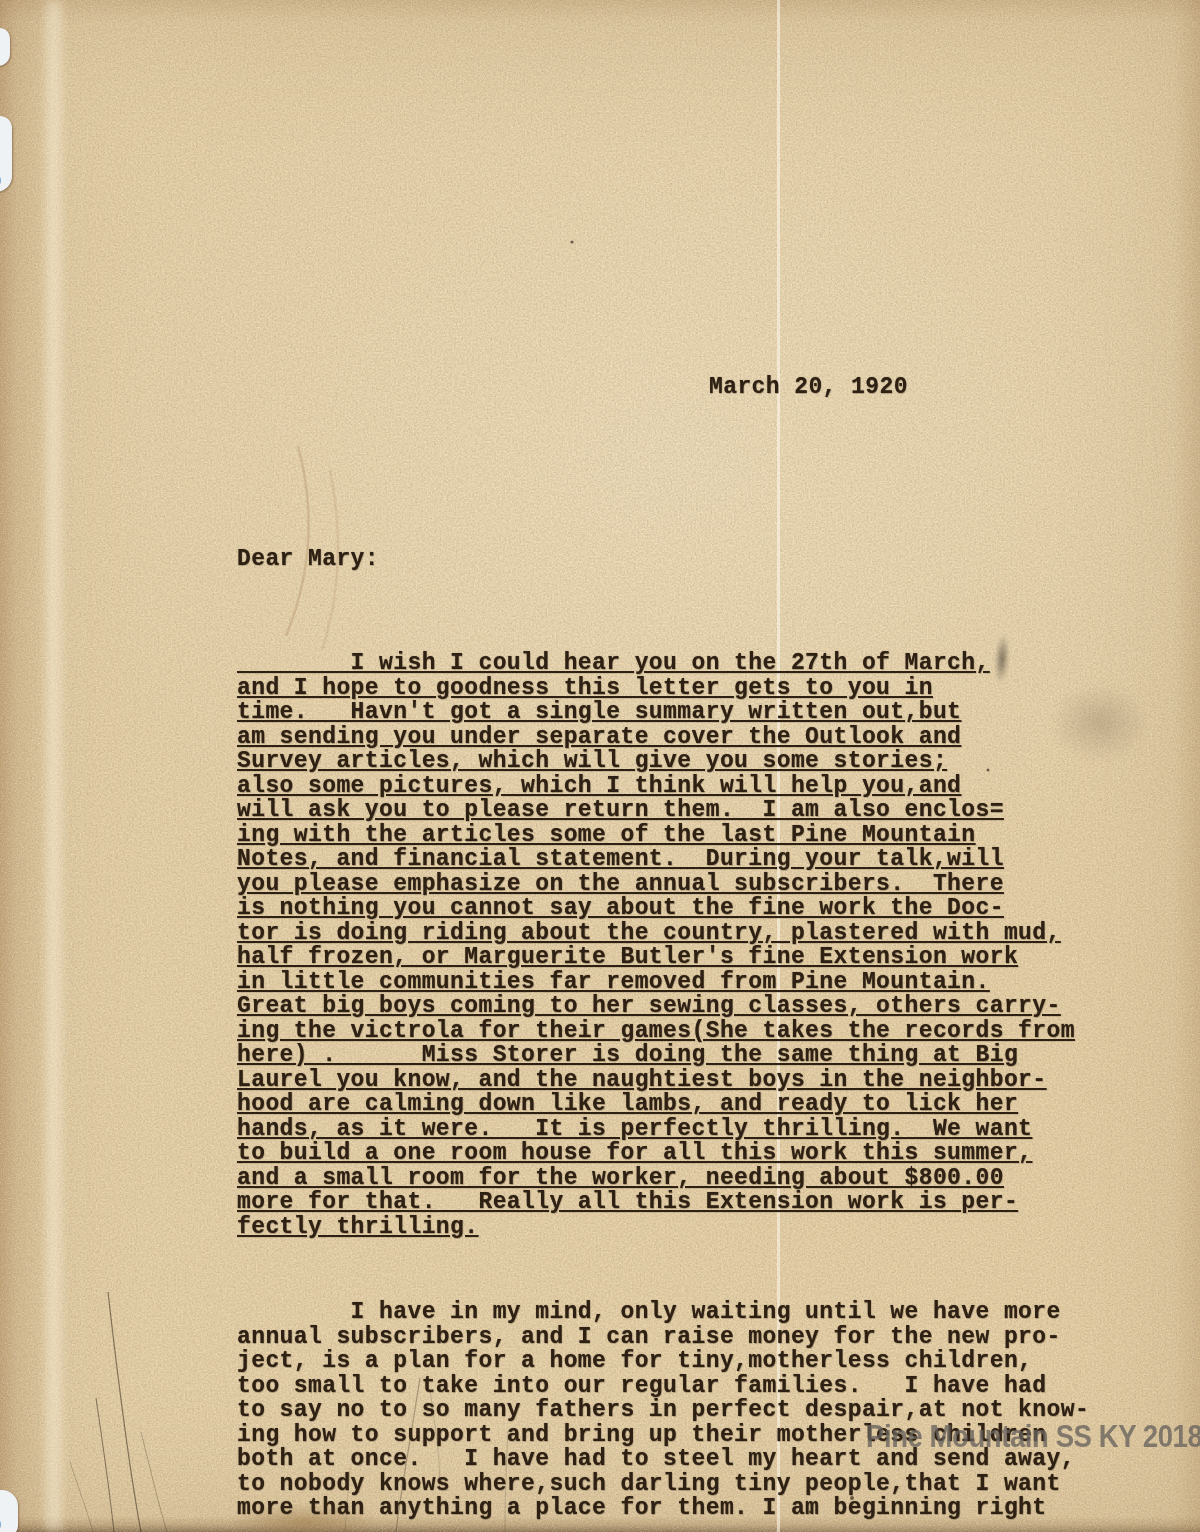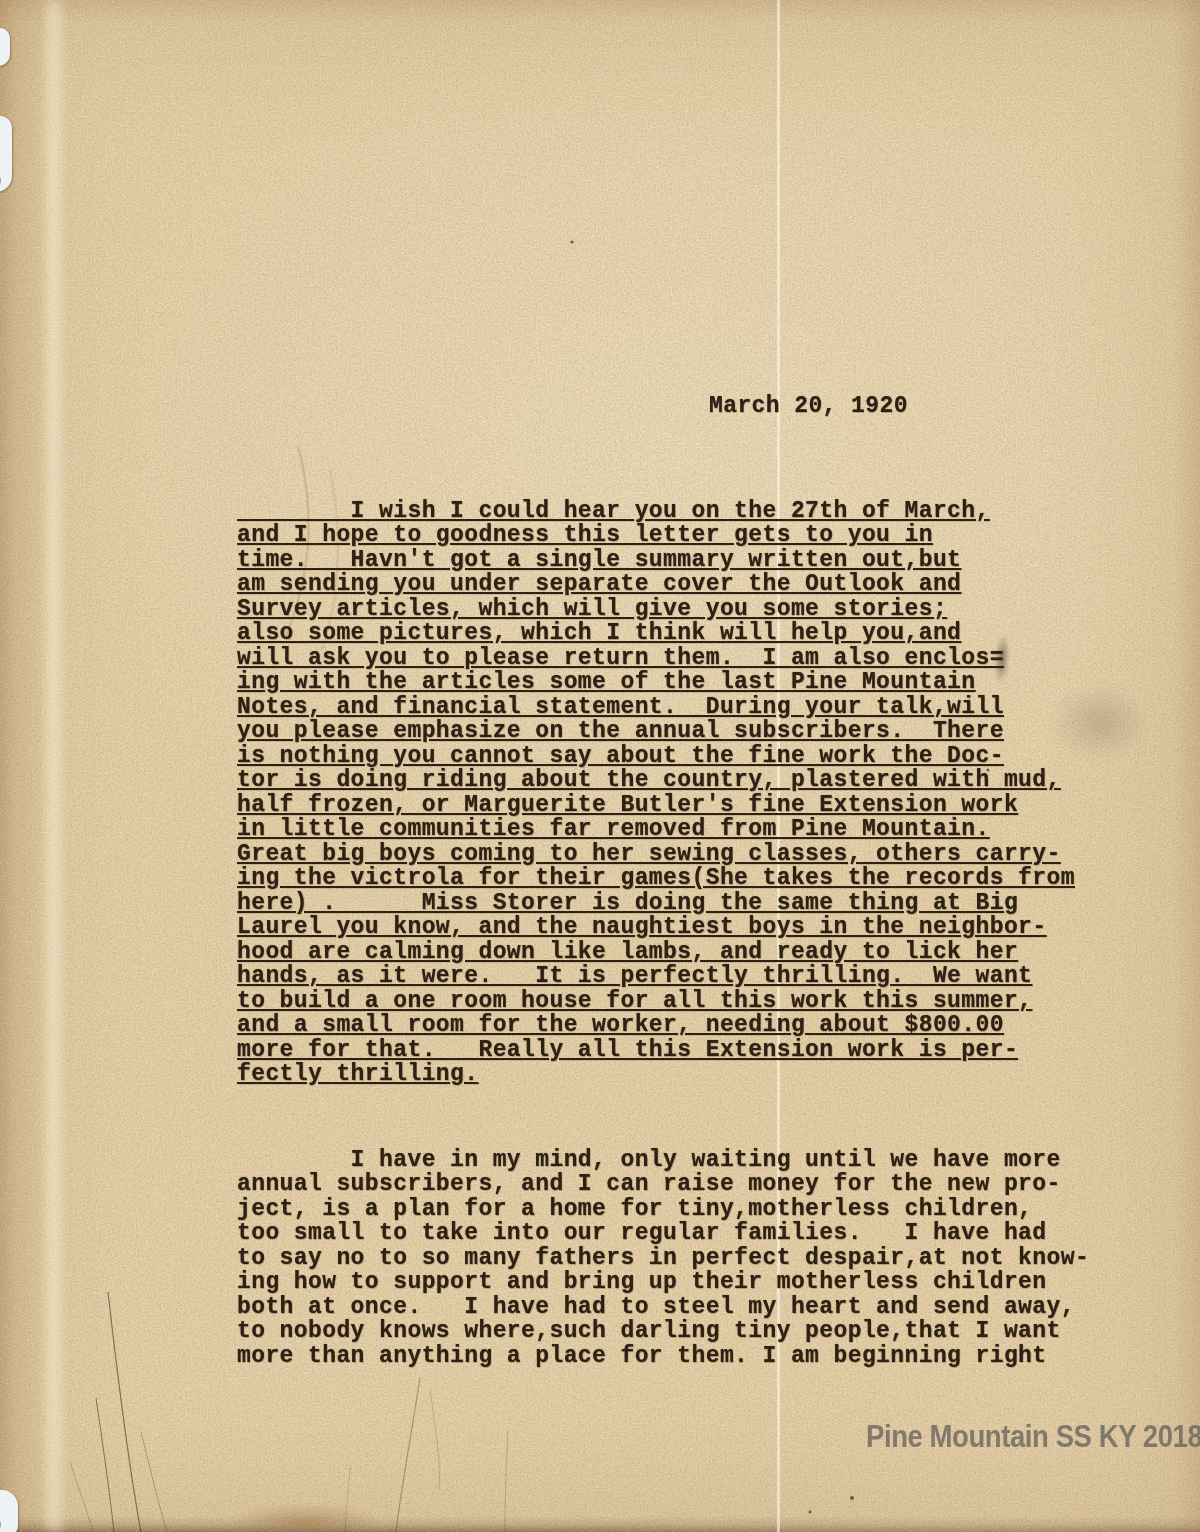--- a/index.html
+++ b/index.html
@@ -51,21 +51,21 @@
     background:radial-gradient(ellipse 50% 50% at 50% 60%, rgba(132,92,40,0.38), rgba(132,92,40,0) 72%);
     filter:blur(2px);pointer-events:none;
   }
   .letter{
     position:absolute;left:237px;top:326px;width:880px;
     font-family:"Liberation Mono","DejaVu Sans Mono",monospace;
     font-size:23px;line-height:24.5px;font-weight:bold;
     color:#2e2013;letter-spacing:0.4px;white-space:pre;
     text-shadow:0 0 1px rgba(46,32,19,0.55), 0.6px 0.6px 0 rgba(46,32,19,0.22);
   }
-  .date-line{margin-left:472px;margin-top:19px;}
+  .date-line{margin-left:472px;}
   .salutation{margin-top:98px;}
   .para1{margin-top:31px;text-decoration:underline;}
   .para2{margin-top:12px;}
   .watermark{
     position:absolute;left:866px;top:1418px;
     font-family:"Liberation Sans",sans-serif;
     font-size:32px;font-weight:bold;
     color:rgba(104,99,93,0.78);
     transform:scaleX(0.86);transform-origin:left center;
     letter-spacing:-0.5px;white-space:nowrap;
@@ -124,19 +124,20 @@
     <g fill="rgba(58,44,28,0.7)">
       <circle cx="572" cy="242" r="1.6"></circle>
       <circle cx="852" cy="1498" r="2"></circle>
       <circle cx="810" cy="1512" r="1.4"></circle>
       <circle cx="988" cy="770" r="1.5"></circle>
     </g>
   </svg>
 
   <div class="letter">
     <div class="date-line">March 20, 1920</div>
+    <div class="salutation">Dear Mary:</div>
     <div class="para1"><div>        I wish I could hear you on the 27th of March,</div><div>and I hope to goodness this letter gets to you in</div><div>time.   Havn't got a single summary written out,but</div><div>am sending you under separate cover the Outlook and</div><div>Survey articles, which will give you some stories;</div><div>also some pictures, which I think will help you,and</div><div>will ask you to please return them.  I am also enclos=</div><div>ing with the articles some of the last Pine Mountain</div><div>Notes, and financial statement.  During your talk,will</div><div>you please emphasize on the annual subscribers.  There</div><div>is nothing you cannot say about the fine work the Doc-</div><div>tor is doing riding about the country, plastered with mud,</div><div>half frozen, or Marguerite Butler's fine Extension work</div><div>in little communities far removed from Pine Mountain.</div><div>Great big boys coming to her sewing classes, others carry-</div><div>ing the victrola for their games(She takes the records from</div><div>here) .      Miss Storer is doing the same thing at Big</div><div>Laurel you know, and the naughtiest boys in the neighbor-</div><div>hood are calming down like lambs, and ready to lick her</div><div>hands, as it were.   It is perfectly thrilling.  We want</div><div>to build a one room house for all this work this summer,</div><div>and a small room for the worker, needing about $800.00</div><div>more for that.   Really all this Extension work is per-</div><div>fectly thrilling.</div></div>
     <div class="para2"><div>        I have in my mind, only waiting until we have more</div><div>annual subscribers, and I can raise money for the new pro-</div><div>ject, is a plan for a home for tiny,motherless children,</div><div>too small to take into our regular families.   I have had</div><div>to say no to so many fathers in perfect despair,at not know-</div><div>ing how to support and bring up their motherless children</div><div>both at once.   I have had to steel my heart and send away,</div><div>to nobody knows where,such darling tiny people,that I want</div><div>more than anything a place for them. I am beginning right</div></div>
   </div>
 
   <div class="watermark">Pine Mountain SS KY 2018</div>
 
 </div>
 
 </body></html>

